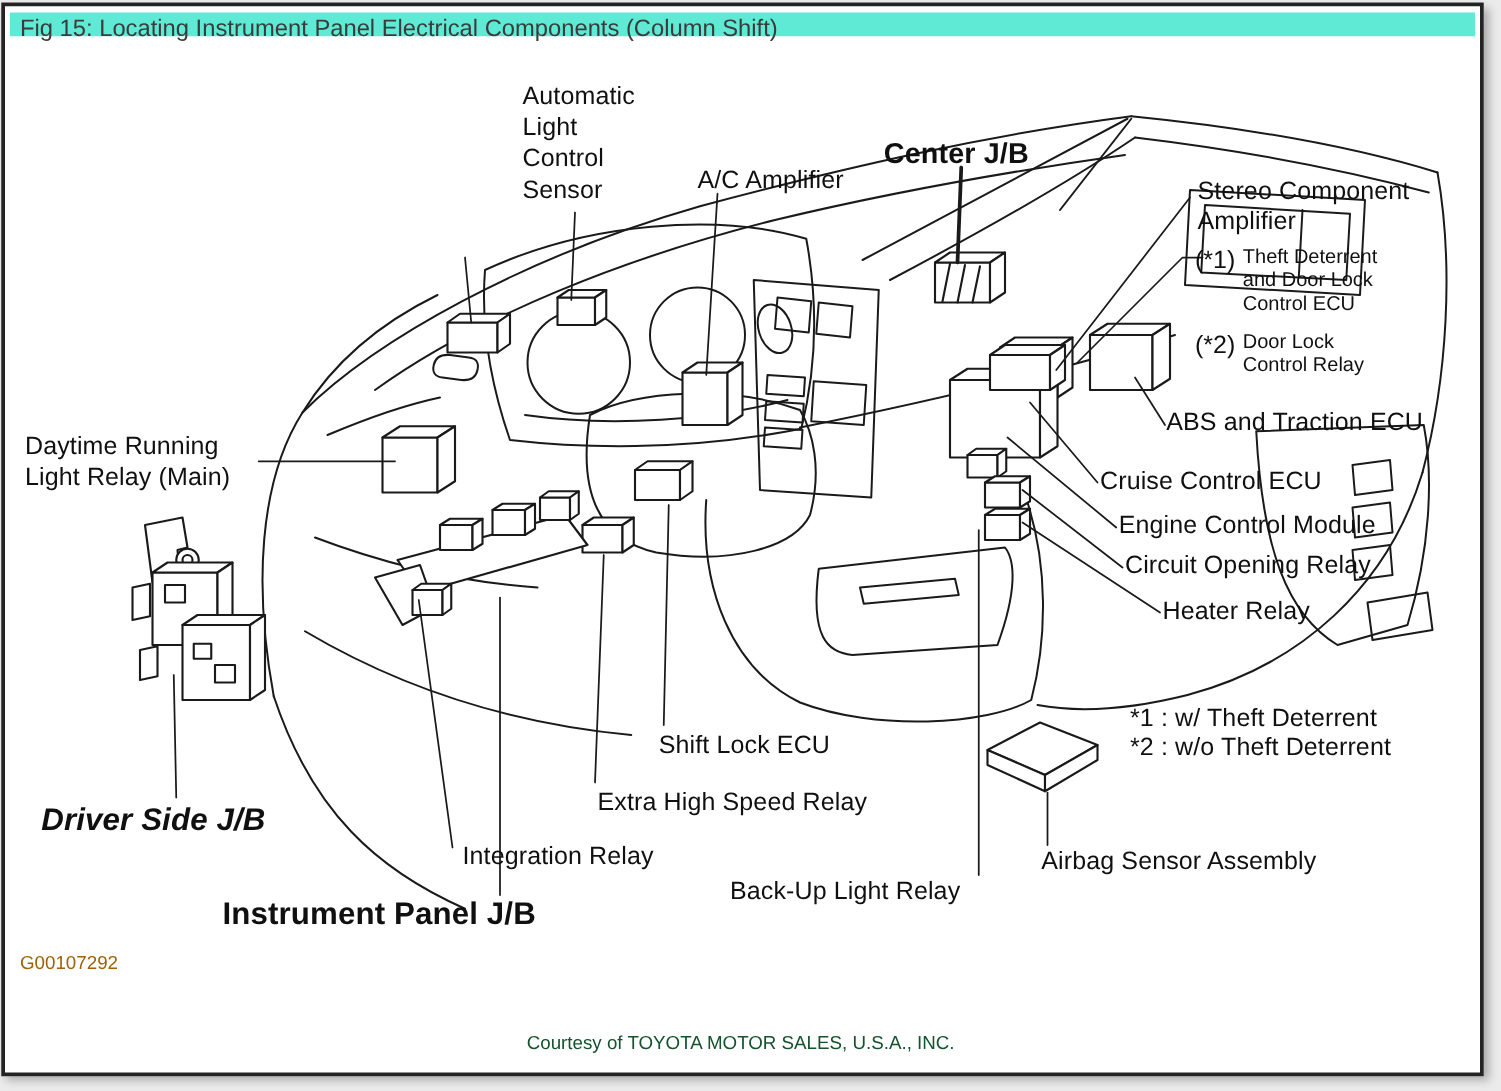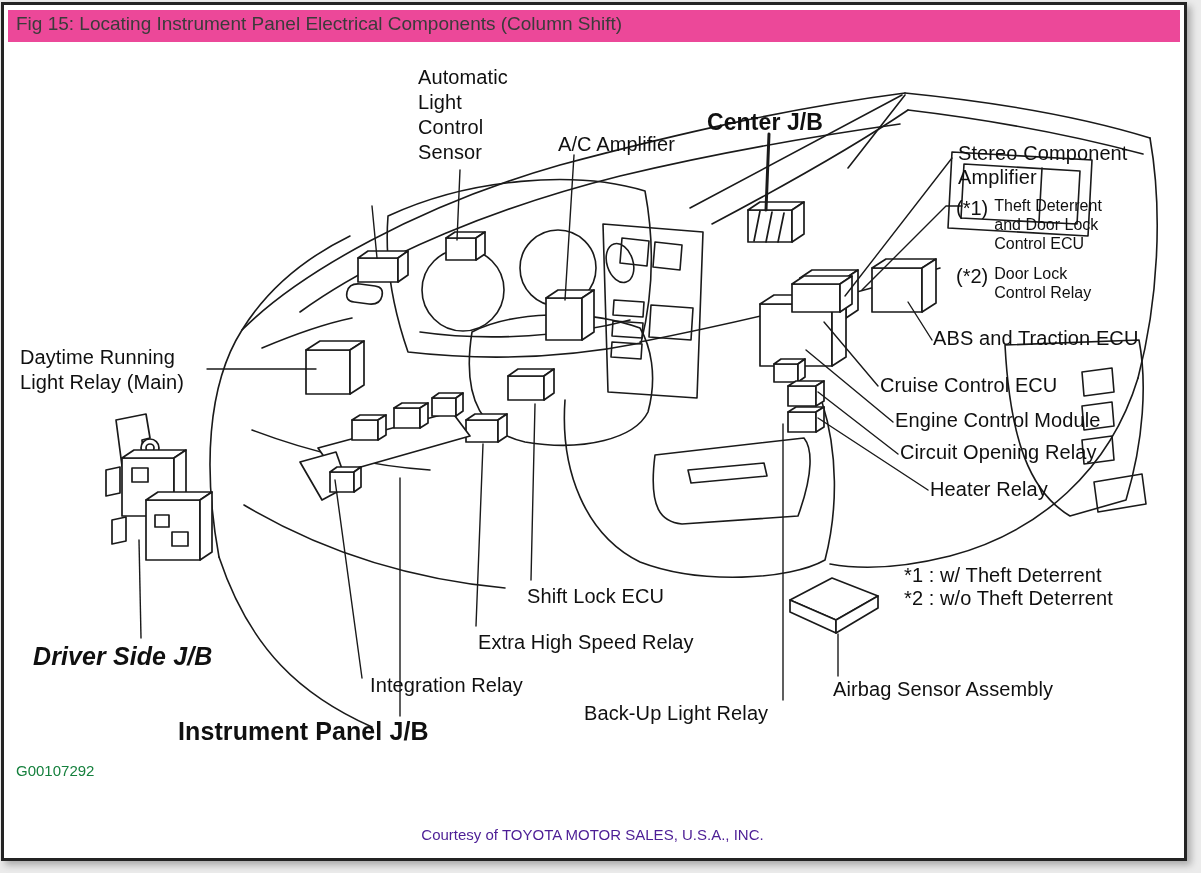--- a/index.html
+++ b/index.html
@@ -1,33 +1,33 @@
 <!DOCTYPE html>
 <html><head>
 <meta charset="utf-8">
 <style>
   html,body{margin:0;padding:0;background:#ebebeb;}
   .stage{position:relative;width:1201px;height:873px;background:#ebebeb;overflow:hidden;
          font-family:"Liberation Sans",sans-serif;}
   .panel{position:absolute;left:1px;top:2px;width:1180px;height:853px;background:#ffffff;
          border:3px solid #232323;box-shadow:4px 4px 7px rgba(0,0,0,.28);}
-  .titlebar{position:absolute;left:4px;top:5px;right:4px;height:32px;background:#ec4899;
+  .titlebar{position:absolute;left:4px;top:5px;right:4px;height:19px;background:#5eead4;
             color:#3b3b3b;font-size:19px;line-height:28px;padding-left:8px;}
   .canvas{position:absolute;left:0;top:0;width:1201px;height:873px;pointer-events:none;}
   svg.art{position:absolute;left:0;top:0;}
   .lbl{position:absolute;font-size:20px;line-height:1.22;color:#101010;white-space:pre-line;
        letter-spacing:.1px;}
   .b1{font-weight:700;font-size:23px;}
   .b2{font-weight:700;font-size:25px;}
   .pair{position:absolute;display:flex;gap:6px;}
   .pair .pfx{font-size:20px;line-height:1.2;color:#101010;flex:0 0 auto;}
   .pair .txt{font-size:16px;line-height:1.2;color:#101010;white-space:pre-line;}
-  .gcode{position:absolute;left:16px;top:762px;font-size:15px;color:#15803d;}
+  .gcode{position:absolute;left:16px;top:762px;font-size:15px;color:#a16207;}
   .credit{position:absolute;left:0;top:826px;width:1185px;text-align:center;
-          font-size:15px;color:#4c1d95;}
+          font-size:15px;color:#14532d;}
 </style>
 </head>
 <body>
 
 <div class="stage">
   <div class="panel">
     <div class="titlebar">
       <span>Fig 15: Locating Instrument Panel Electrical Components (Column Shift)</span>
     </div>
   </div>

